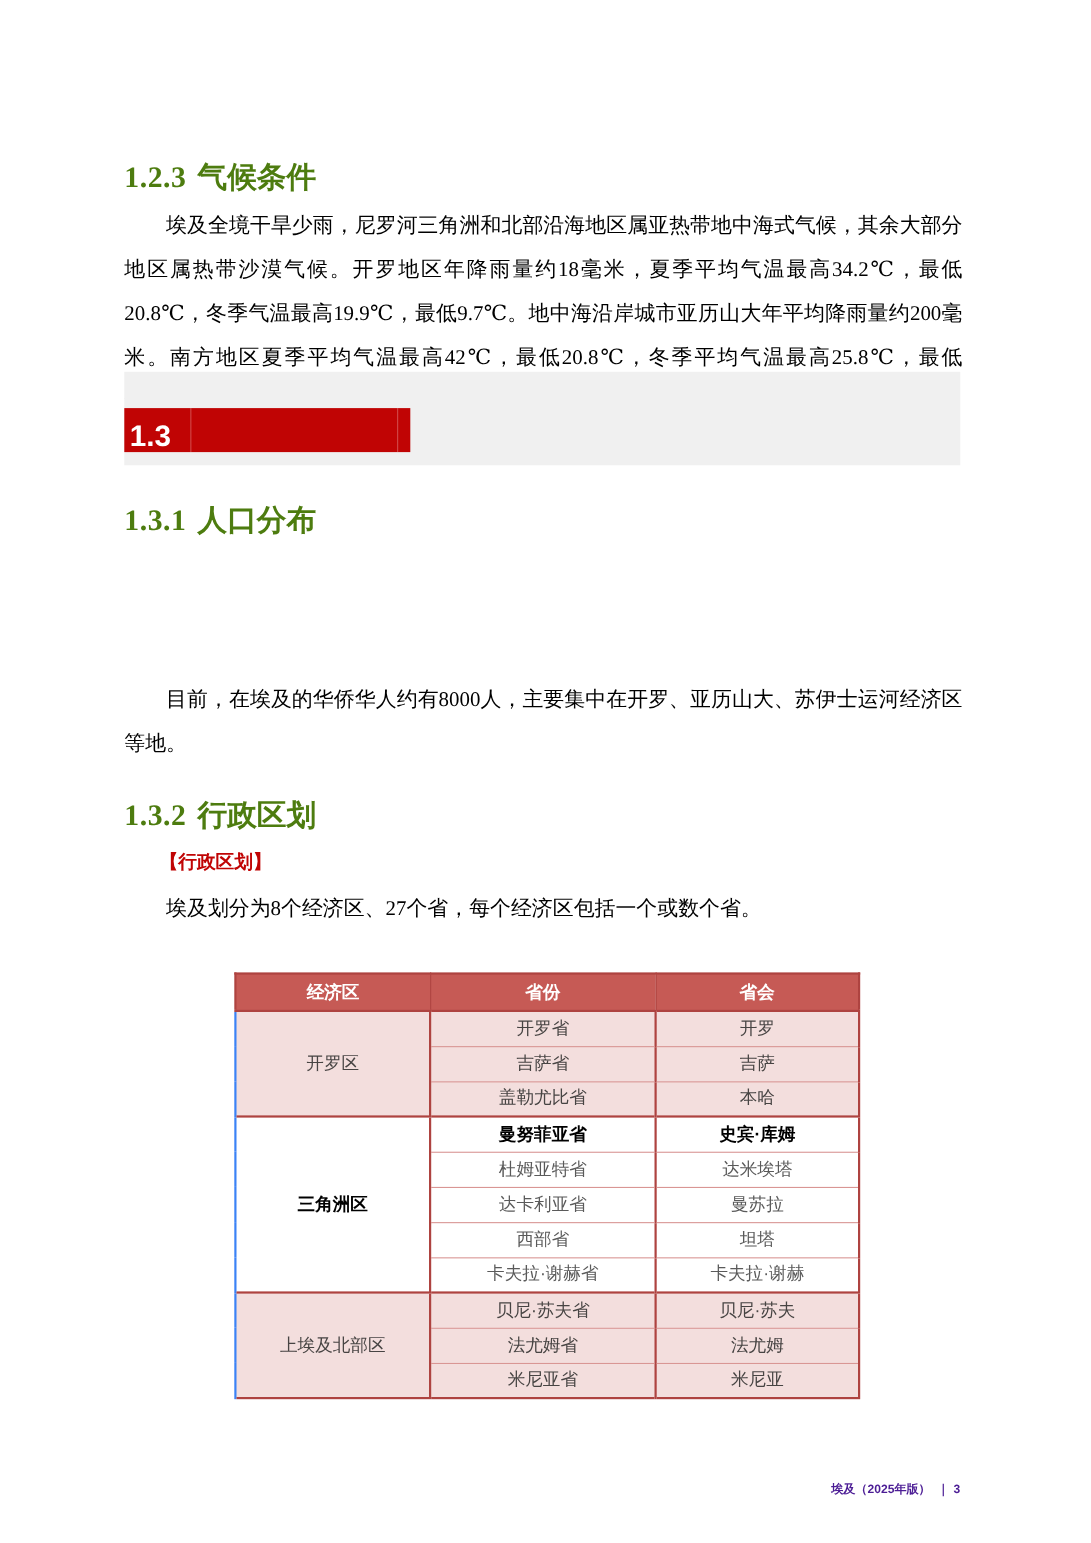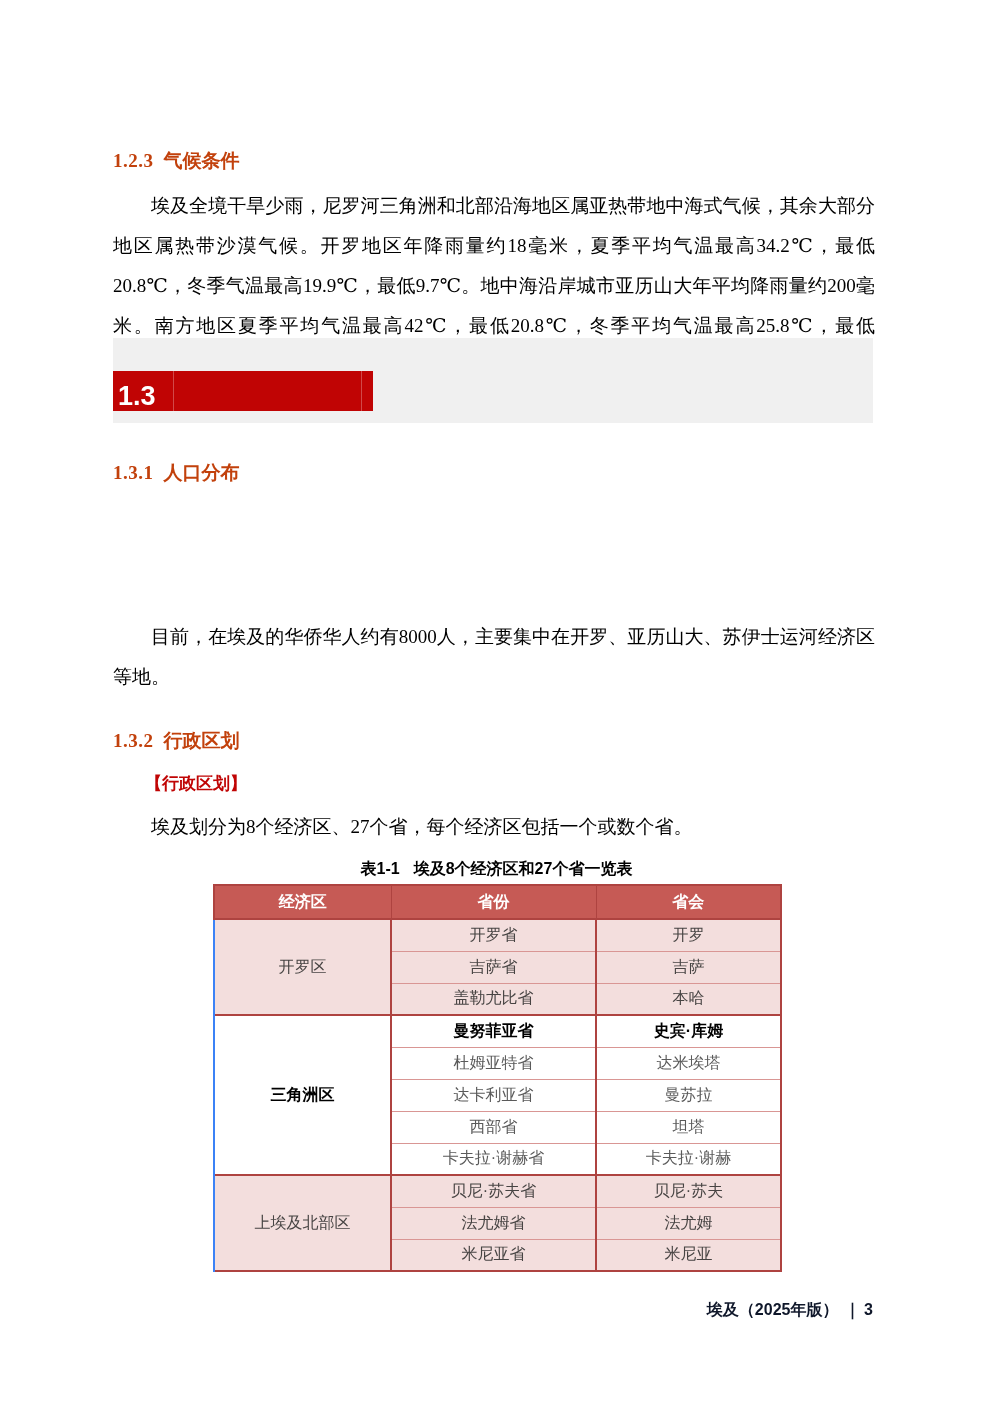--- a/index.html
+++ b/index.html
@@ -11,23 +11,23 @@
     background: #ffffff;
     font-family: "Liberation Serif", "DejaVu Serif", serif;
     color: #000;
     overflow: hidden;
   }
 
   
   .sec-heading {
     position: absolute;
     left: 113px;
-    color: #c2410c;
-    font-weight: bold;
-    font-size: 19px;
+    color: #4d7c0f;
+    font-weight: bold;
+    font-size: 27px;
     line-height: 26px;
     white-space: nowrap;
   }
   .sec-heading .sec-num { margin-right: 10px; letter-spacing: 0.5px; }
 
   
   .para {
     position: absolute;
     left: 113px;
     width: 762px;
@@ -131,26 +131,26 @@
   }
   table.admin-table tr.group-start td { border-top: 2px solid #ae4340; }
   table.admin-table tr.band-pink td { background: #f3dedd; color: #474443; }
   table.admin-table tr.band-white td { background: #ffffff; color: #5a5a5a; }
   table.admin-table td.bold { color: #000 !important; font-weight: bold; }
   table.admin-table td.zone-cell { }
 
   
   .page-footer {
     position: absolute;
-    top: 1300px;
+    top: 1346px;
     right: 119px;
     font-family: "Liberation Sans", "DejaVu Sans", sans-serif;
     font-weight: bold;
-    font-size: 16px;
-    color: #0f172a;
+    font-size: 11px;
+    color: #4c1d95;
     white-space: nowrap;
   }
   .page-footer .sep { margin: 0 4px 0 6px; }
 </style>
 </head>
 <body>
 
 <div class="page">
 
   <div class="sec-heading" style="top:148px;">
@@ -174,23 +174,20 @@
   <p class="para" style="top:617px;">目前，在埃及的华侨华人约有8000人，主要集中在开罗、亚历山大、苏伊士运河经济区等地。</p>
 
   <div class="sec-heading" style="top:728px;">
     <span class="sec-num">1.3.2</span><span>行政区划</span>
   </div>
 
   <div class="bracket-heading" style="top:770px;">【行政区划】</div>
 
   <p class="para" style="top:807px;">埃及划分为8个经济区、27个省，每个经济区包括一个或数个省。</p>
 
-  <div class="table-caption">
-    <span>表1-1</span><span class="cap-gap"></span><span>埃及8个经济区和27个省一览表</span>
-  </div>
 
   <div class="admin-table-wrap">
     <table class="admin-table">
       <colgroup>
         <col style="width:177px">
         <col style="width:205px">
         <col style="width:185px">
       </colgroup>
       <thead>
         <tr>

